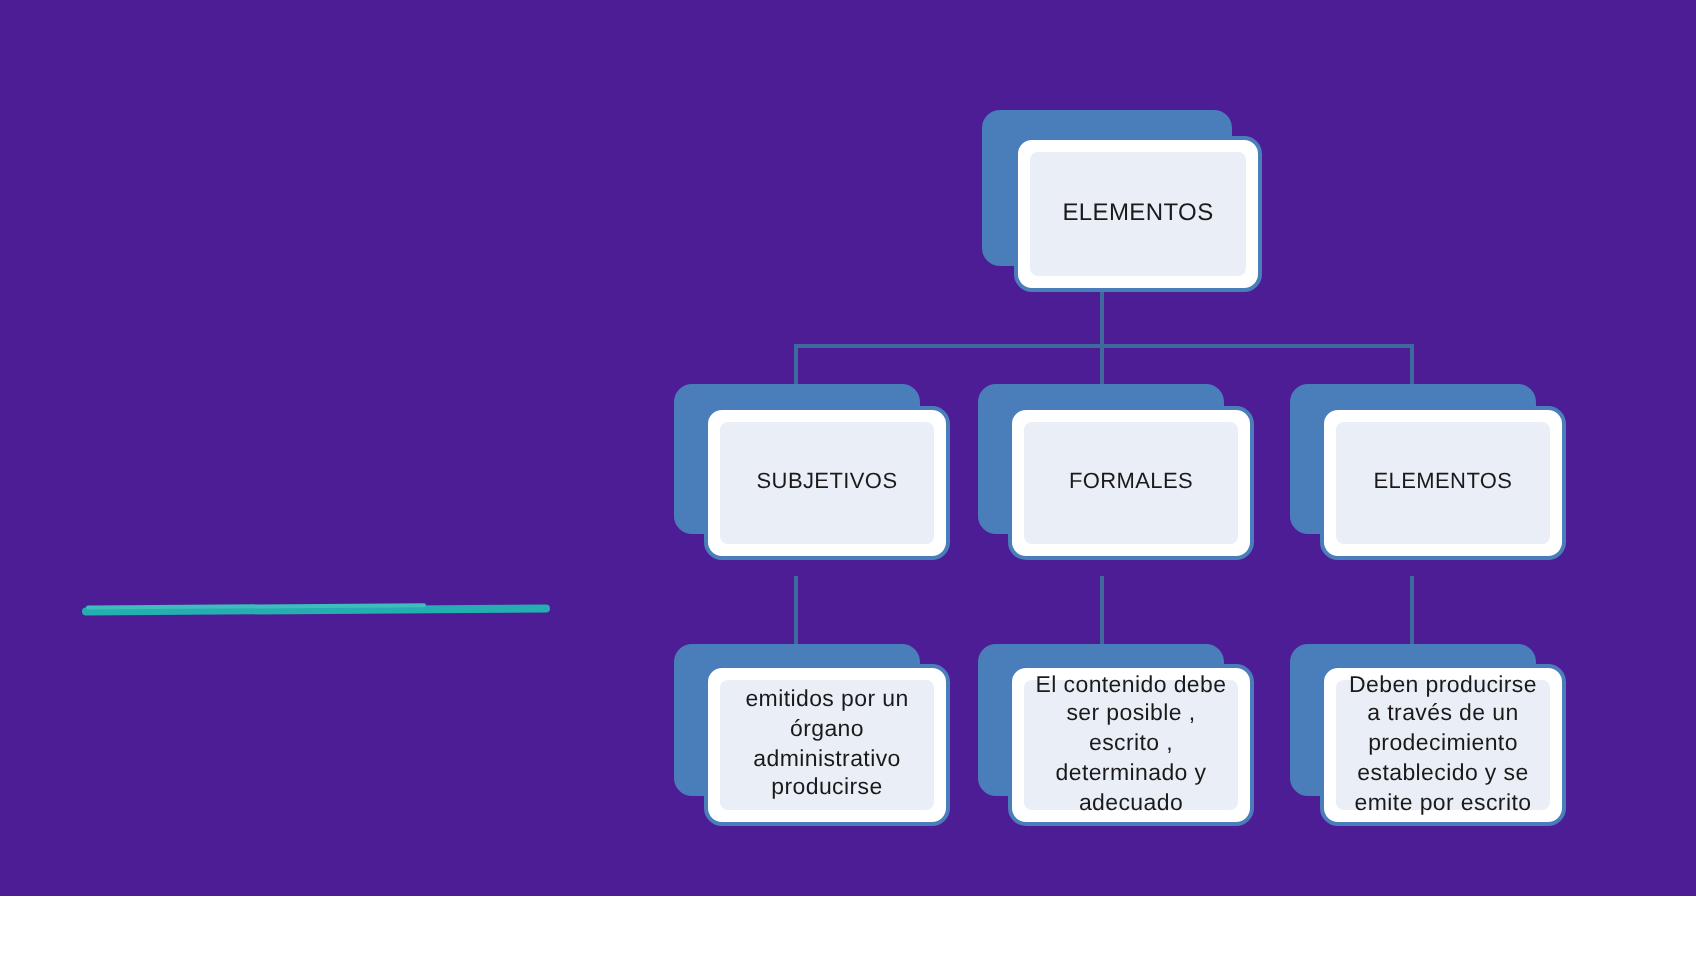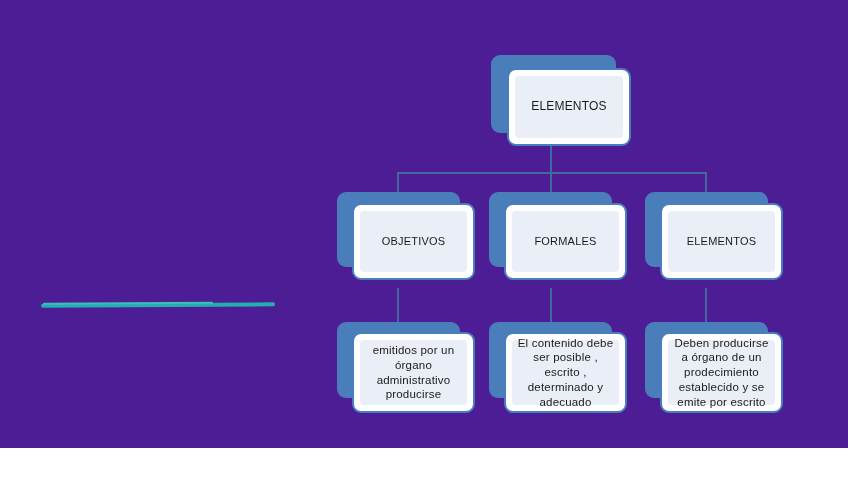--- a/index.html
+++ b/index.html
@@ -128,21 +128,21 @@
       <div class="inner">
         <span class="label">ELEMENTOS</span>
       </div>
     </div>
   </div>
 
   <div class="node lvl2" style="left:337px; top:192px;">
     <div class="back"></div>
     <div class="front">
       <div class="inner">
-        <span class="label">OBJETIVOS</span>
+        <span class="label">SUBJETIVOS</span>
       </div>
     </div>
   </div>
 
   <div class="node lvl2" style="left:489px; top:192px;">
     <div class="back"></div>
     <div class="front">
       <div class="inner">
         <span class="label">FORMALES</span>
       </div>
@@ -173,18 +173,18 @@
       <div class="inner">
         <span class="label">El contenido debe ser posible , escrito , determinado y adecuado</span>
       </div>
     </div>
   </div>
 
   <div class="node lvl3" style="left:645px; top:322px;">
     <div class="back"></div>
     <div class="front">
       <div class="inner">
-        <span class="label">Deben producirse a órgano de un prodecimiento establecido  y se emite por escrito</span>
+        <span class="label">Deben producirse a través de un prodecimiento establecido  y se emite por escrito</span>
       </div>
     </div>
   </div>
 
 </div>
 
 </body></html>

